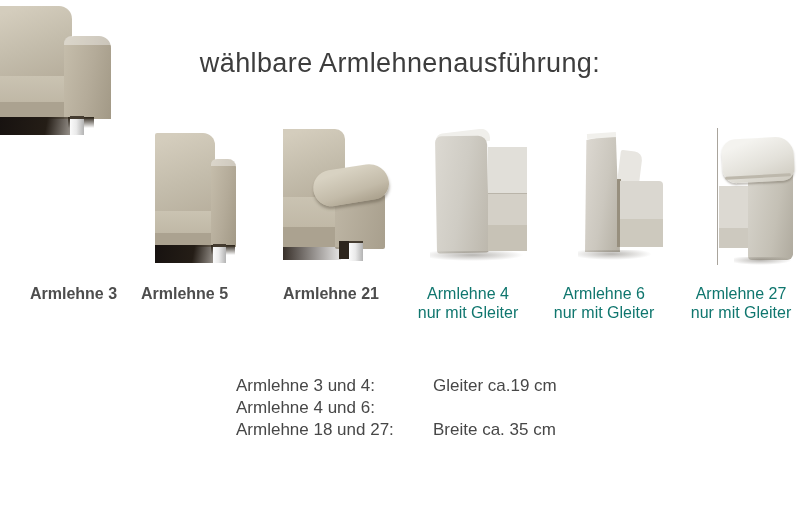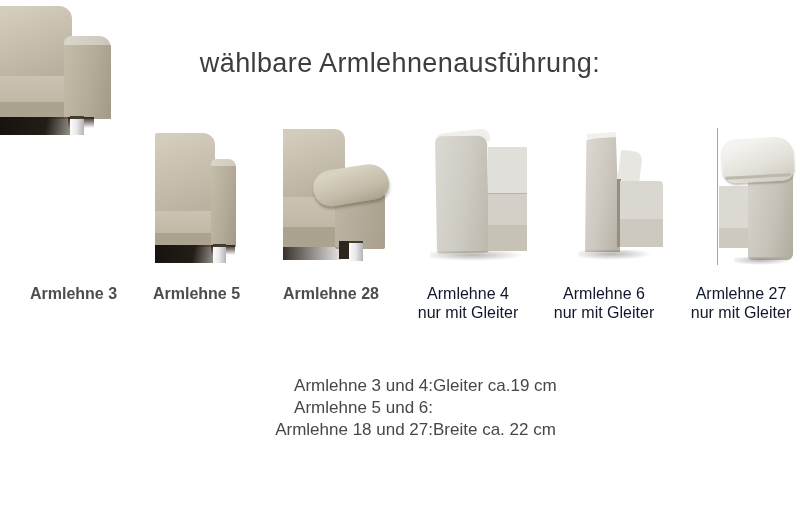--- a/index.html
+++ b/index.html
@@ -92,33 +92,33 @@
   .p6 .armcap{left:6px;top:10px;width:72px;height:44px;background:linear-gradient(160deg,#f4f3ef 18%,#e3e1da 58%,#ccc8bd 100%);
       border-radius:14px 18px 12px 14px;transform:rotate(-3deg);box-shadow:0 2px 2px rgba(100,92,78,.38);}
   .p6 .piping{left:9px;top:47px;width:66px;height:3px;background:#bdb8ac;border-radius:2px;transform:rotate(-3deg);}
   .p6 .floorshadow{left:18px;top:129px;width:58px;height:8px;}
 
   
   .option-label{position:absolute;top:284px;text-align:center;font-size:16px;line-height:19px;}
   .option-label .main{display:block;}
   .option-label .sub{display:block;}
   .bold-label{font-weight:bold;color:#4d4d4d;}
-  .gray-label{font-weight:400;color:#0f172a;}
+  .gray-label{font-weight:400;color:#0f766e;}
   .lp1{left:16px;width:115px;}
-  .lp2{left:139px;width:115px;}
+  .lp2{left:127px;width:115px;}
   .lp3{left:272px;width:118px;}
   .lp4{left:406px;width:124px;}
   .lp5{left:542px;width:124px;}
   .lp6{left:678px;width:126px;}
 
   
   .notes{position:absolute;left:236px;top:375px;font-size:17px;line-height:22px;color:#474747;}
   .notes-heading{font-weight:bold;}
   .note-row{display:flex;}
-  .note-name{display:inline-block;width:197px;text-align:right;}
+  .note-name{display:inline-block;width:197px;}
   .note-value{display:inline-block;}
 </style>
 </head>
 <body>
 
 <div class="canvas">
 
   <div class="title">wählbare Armlehnenausführung:</div>
 
   <div class="photo p1">
@@ -185,21 +185,21 @@
 
   <div class="option-label bold-label lp1">
     <span class="main">Armlehne 3</span>
     <span class="sub"></span>
   </div>
   <div class="option-label bold-label lp2">
     <span class="main">Armlehne 5</span>
     <span class="sub"></span>
   </div>
   <div class="option-label bold-label lp3">
-    <span class="main">Armlehne 28</span>
+    <span class="main">Armlehne 21</span>
     <span class="sub"></span>
   </div>
   <div class="option-label gray-label lp4">
     <span class="main">Armlehne 4</span>
     <span class="sub">nur mit Gleiter</span>
   </div>
   <div class="option-label gray-label lp5">
     <span class="main">Armlehne 6</span>
     <span class="sub">nur mit Gleiter</span>
   </div>
@@ -207,21 +207,21 @@
     <span class="main">Armlehne 27</span>
     <span class="sub">nur mit Gleiter</span>
   </div>
 
   <div class="notes">
     <div class="note-row">
       <span class="note-name">Armlehne 3 und 4:</span>
       <span class="note-value">Gleiter ca.19 cm</span>
     </div>
     <div class="note-row">
-      <span class="note-name">Armlehne 5 und 6:</span>
+      <span class="note-name">Armlehne 4 und 6:</span>
     </div>
     <div class="note-row">
       <span class="note-name">Armlehne 18 und 27:</span>
-      <span class="note-value">Breite ca. 22 cm</span>
+      <span class="note-value">Breite ca. 35 cm</span>
     </div>
   </div>
 
 </div>
 
 </body></html>

